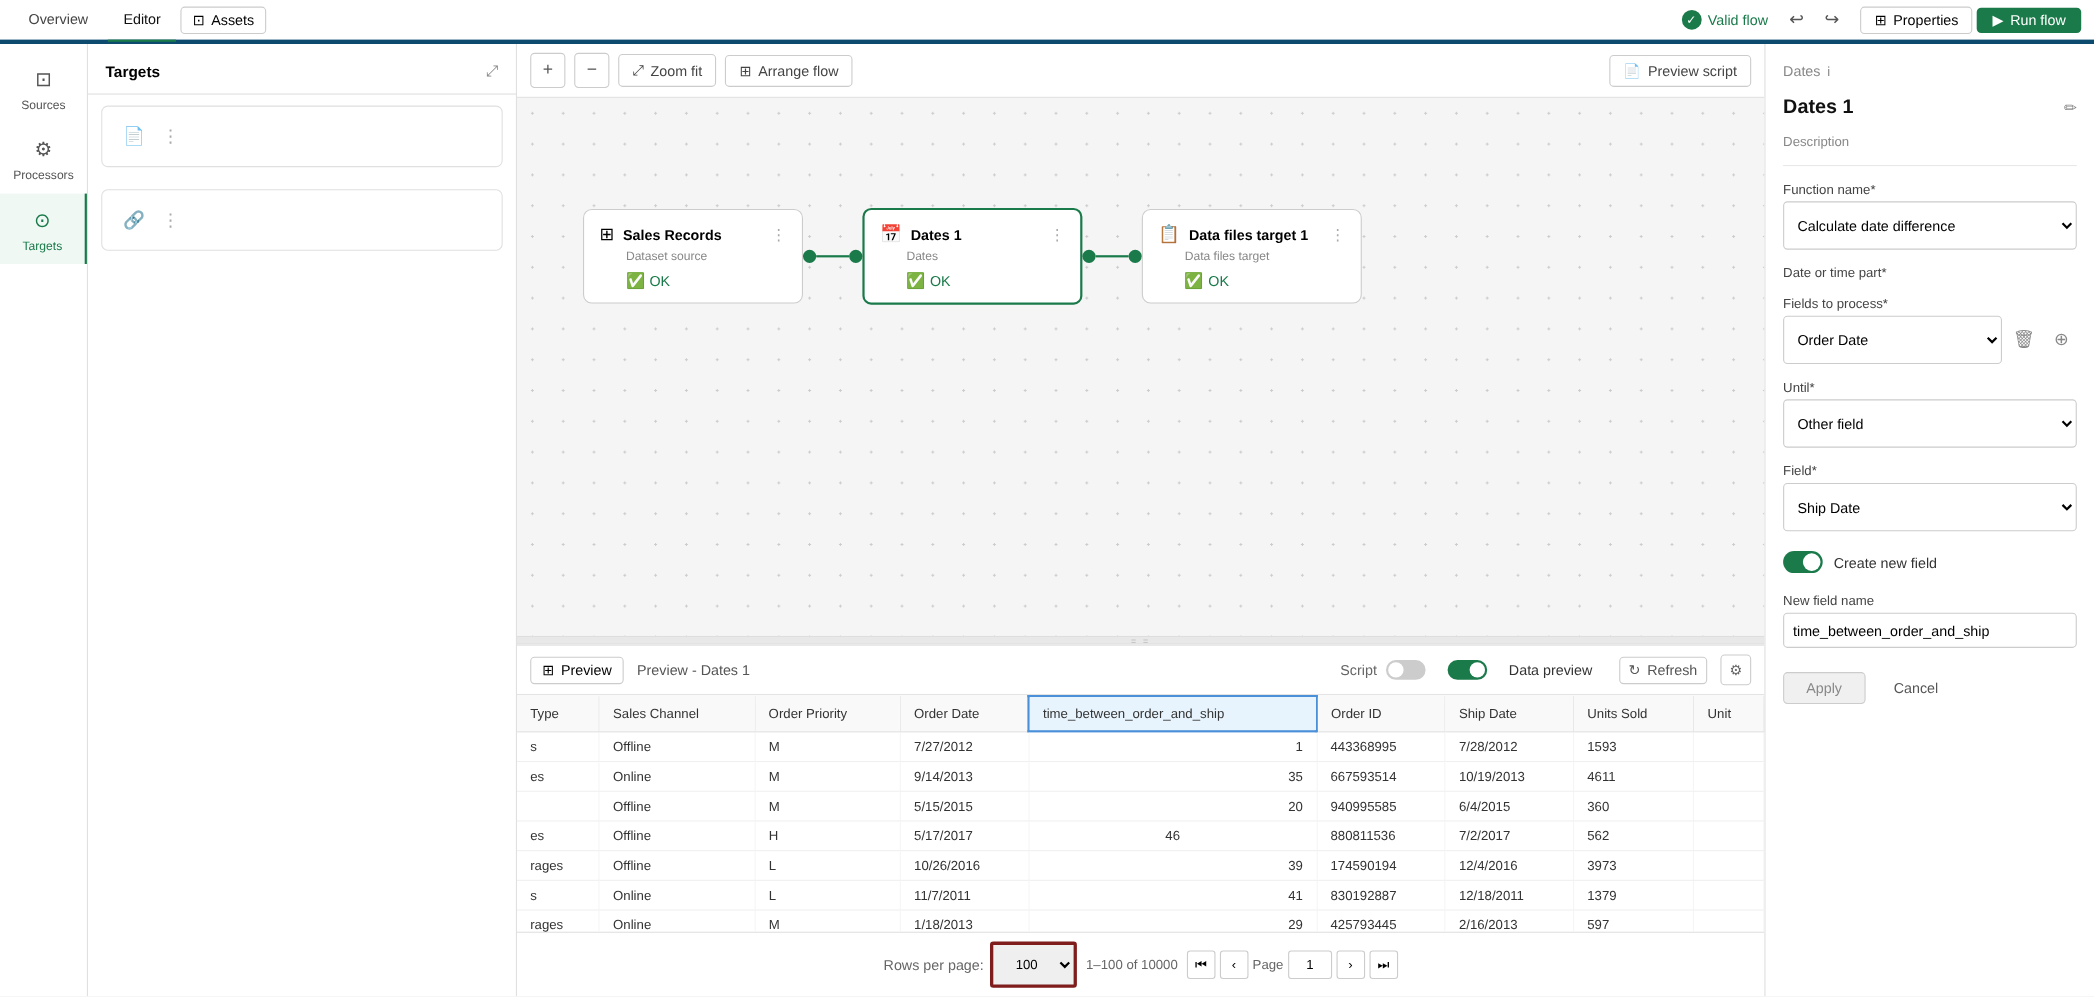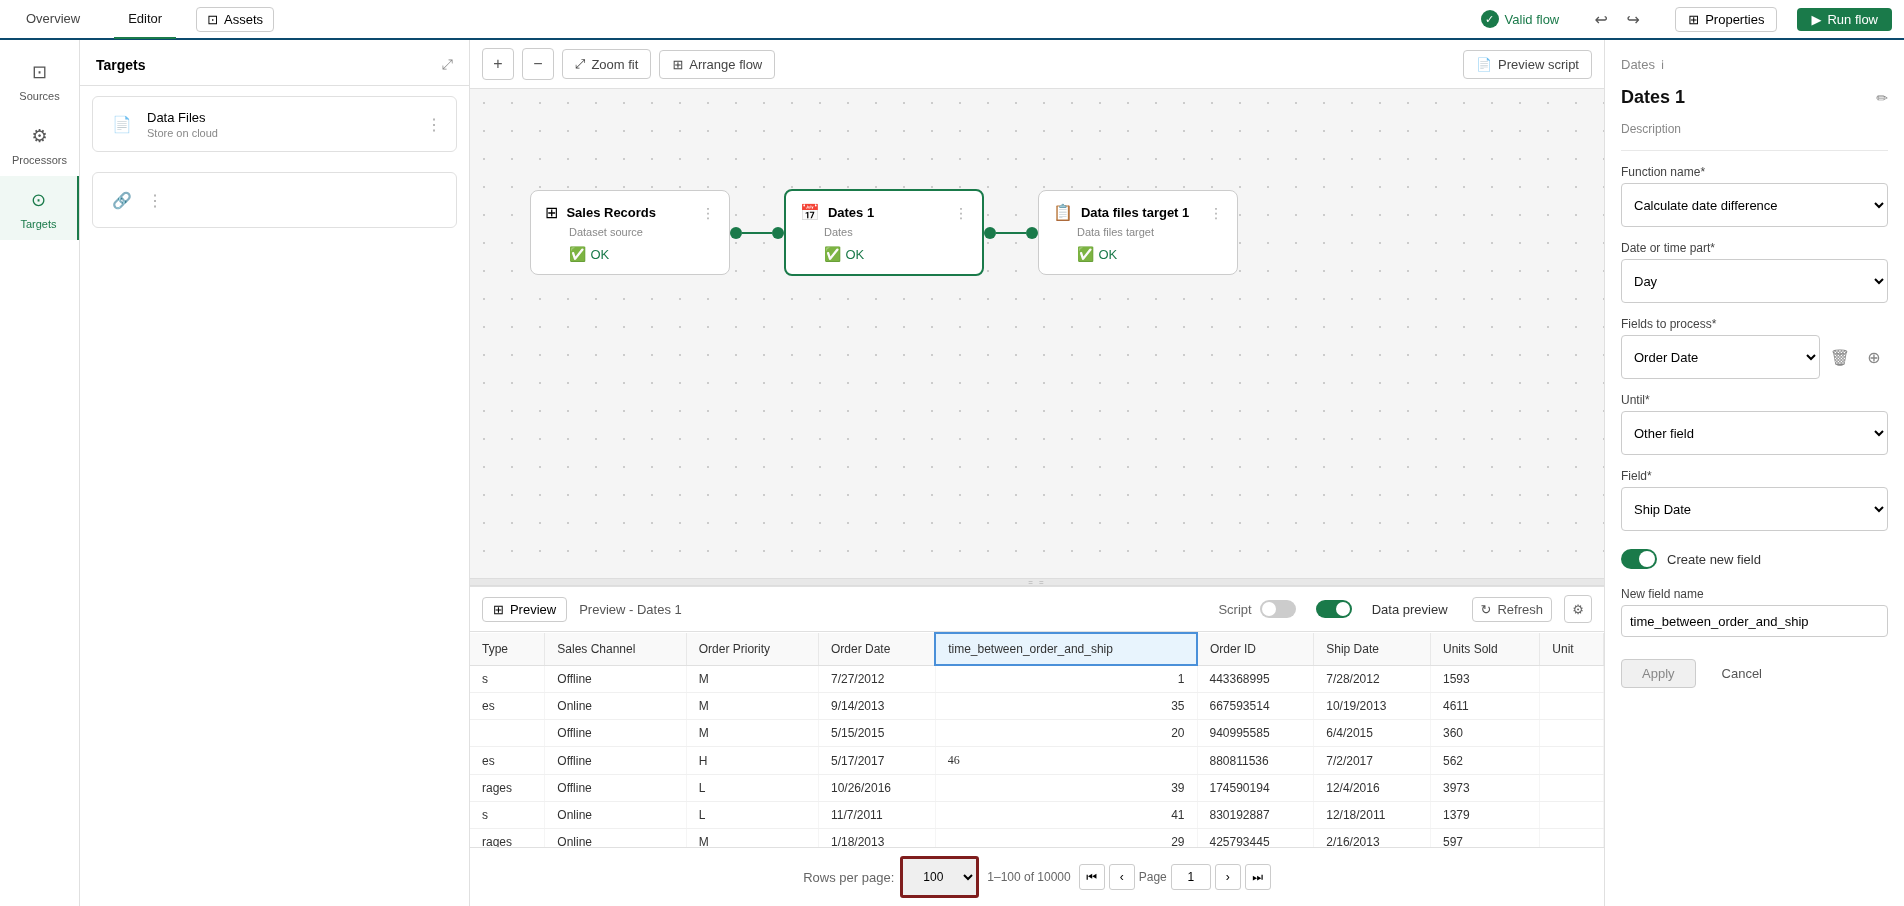--- a/index.html
+++ b/index.html
@@ -1,19 +1,19 @@
 <!DOCTYPE html>
 <html><head>
   <meta charset="utf-8">
   <style>
     * { box-sizing: border-box; margin: 0; padding: 0; font-family: -apple-system, BlinkMacSystemFont, 'Segoe UI', sans-serif; font-size: 13px; }
     body { background: #f5f5f5; width: 1904px; height: 906px; overflow: hidden; display: flex; flex-direction: column; }
 
     
-    .top-nav { display: flex; align-items: center; background: #fff; border-bottom: 2px solid #0c4a6e; height: 40px; padding: 12px 12px; gap: 20px; }
+    .top-nav { display: flex; align-items: center; background: #fff; border-bottom: 4px solid #0c4a6e; height: 40px; padding: 12px 12px; gap: 4px; }
     .nav-tab { padding: 0 14px; height: 40px; display: flex; align-items: center; cursor: pointer; font-size: 13px; color: #444; border-bottom: 2px solid transparent; }
     .nav-tab.active { border-bottom: 2px solid #1a7a4a; font-weight: 500; color: #111; }
     .assets-btn { display: flex; align-items: center; gap: 6px; padding: 4px 10px; border: 1px solid #ccc; border-radius: 4px; background: #fff; cursor: pointer; font-size: 13px; }
     .spacer { flex: 1; }
     .valid-flow { display: flex; align-items: center; gap: 6px; color: #1a7a4a; font-weight: 500; font-size: 13px; }
     .valid-icon { width: 18px; height: 18px; background: #1a7a4a; border-radius: 50%; display: flex; align-items: center; justify-content: center; color: white; font-size: 11px; }
     .undo-redo { display: flex; gap: 4px; margin: 0 8px; }
     .icon-btn { width: 28px; height: 28px; border: none; background: none; cursor: pointer; display: flex; align-items: center; justify-content: center; border-radius: 4px; color: #555; font-size: 16px; }
     .properties-btn { display: flex; align-items: center; gap: 6px; padding: 4px 12px; border: 1px solid #ccc; border-radius: 4px; background: #fff; cursor: pointer; font-size: 13px; }
     .run-flow-btn { display: flex; align-items: center; gap: 6px; padding: 4px 14px; border: none; border-radius: 4px; background: #1a7a4a; cursor: pointer; font-size: 13px; color: #fff; font-weight: 500; }
@@ -167,24 +167,20 @@
     </div>
   </div>
 
   <div class="targets-panel">
     <div class="targets-header">
       <span class="targets-title">Targets</span>
       <span class="expand-btn">⤢</span>
     </div>
     <div class="target-card">
       <div class="target-icon">📄</div>
-      <div class="target-info">
-        <div class="target-name">Data Files</div>
-        <div class="target-sub">Store on cloud</div>
-      </div>
       <div class="target-dots">⋮</div>
     </div>
     <div class="target-card">
       <div class="target-icon">🔗</div>
       <div class="target-dots">⋮</div>
     </div>
   </div>
 
   <div style="flex:1; display:flex; flex-direction:column; overflow:hidden;">
 
@@ -340,21 +336,21 @@
                 <td>940995585</td>
                 <td>6/4/2015</td>
                 <td>360</td>
                 <td></td>
               </tr>
               <tr>
                 <td>es</td>
                 <td>Offline</td>
                 <td>H</td>
                 <td>5/17/2017</td>
-                <td style="text-align: left; font-family: Liberation Serif, serif;">46</td>
+                <td style="text-align: center;">46</td>
                 <td>880811536</td>
                 <td>7/2/2017</td>
                 <td>562</td>
                 <td></td>
               </tr>
               <tr>
                 <td>rages</td>
                 <td>Offline</td>
                 <td>L</td>
                 <td>10/26/2016</td>
@@ -438,27 +434,20 @@
       <select class="form-select">
         <option>Calculate date difference</option>
         <option>Add days</option>
         <option>Subtract days</option>
         <option>Format date</option>
       </select>
     </div>
 
     <div class="form-group">
       <label class="form-label">Date or time part*</label>
-      <select class="form-select">
-        <option>Day</option>
-        <option>Month</option>
-        <option>Year</option>
-        <option>Hour</option>
-        <option>Minute</option>
-      </select>
     </div>
 
     <div class="form-group">
       <label class="form-label">Fields to process*</label>
       <div class="fields-row">
         <select class="form-select">
           <option>Order Date</option>
           <option>Ship Date</option>
           <option>Order ID</option>
         </select>

